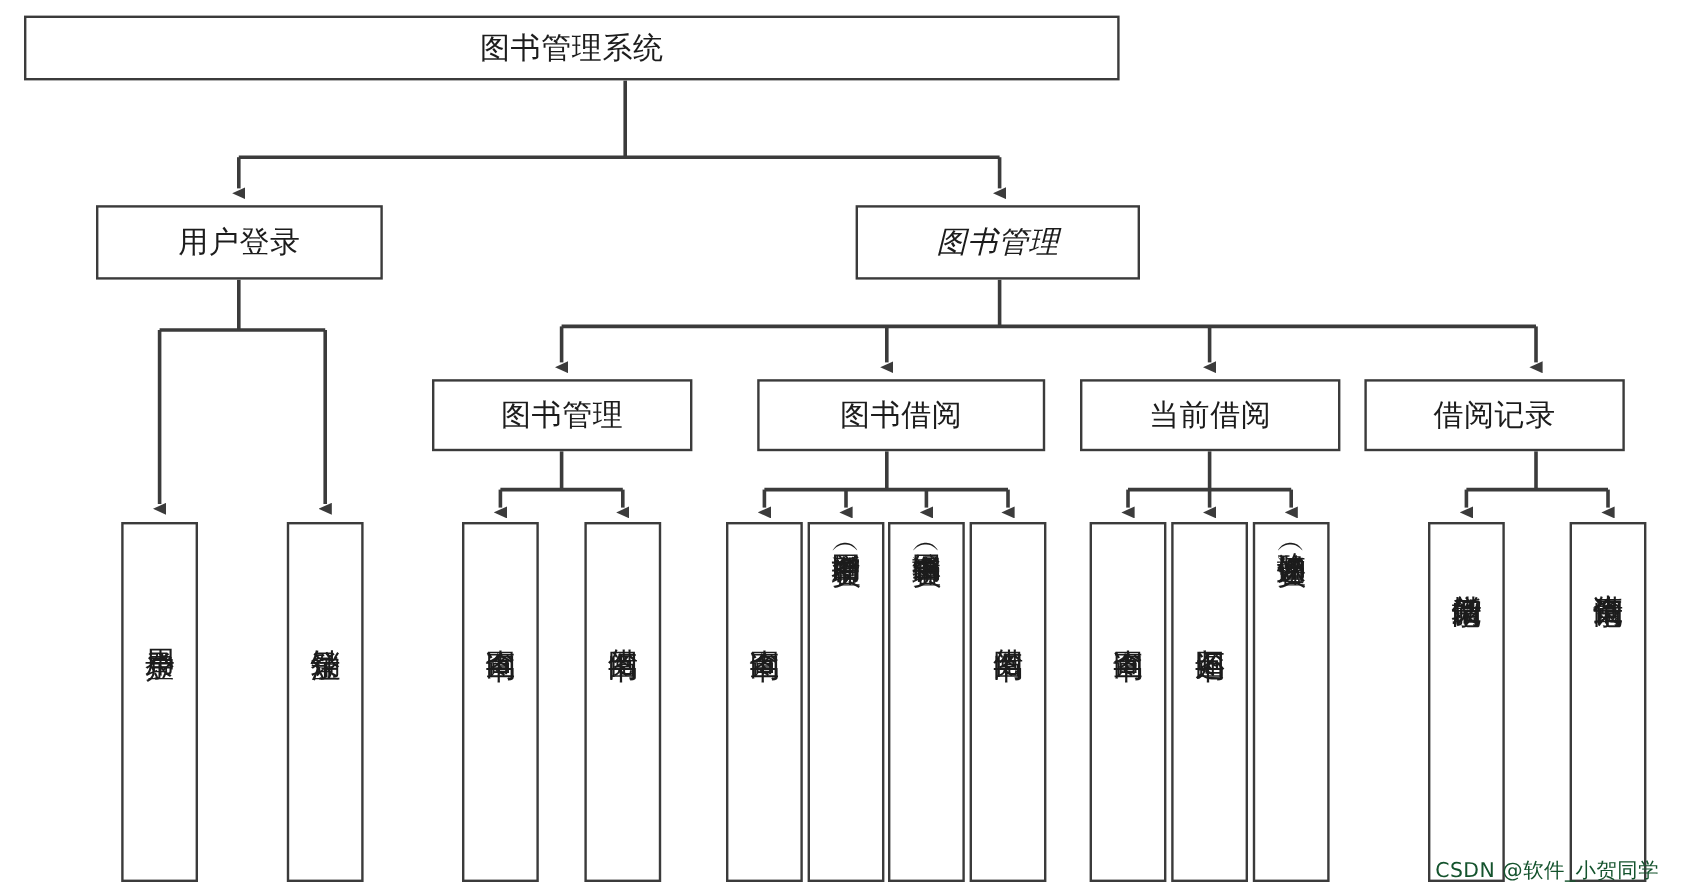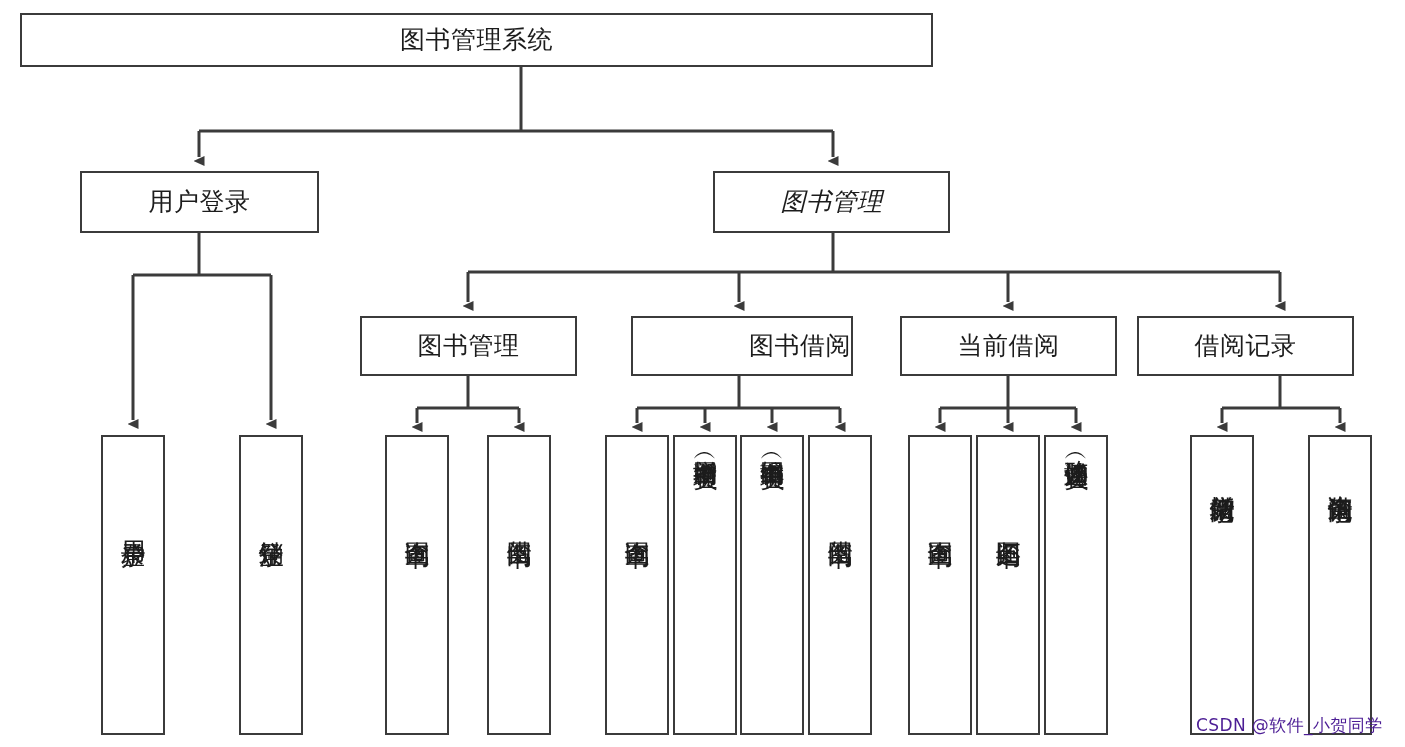--- a/index.html
+++ b/index.html
@@ -61,21 +61,21 @@
     letter-spacing: 1px;
   }
   .node.v.tall .label {
     font-size: 24px;
   }
   .watermark {
     position: absolute;
     left: 1196px;
     top: 714px;
     font-size: 17px;
-    color: #4c1d95;
+    color: #14532d;
     white-space: nowrap;
     z-index: 3;
     letter-spacing: 0.4px;
   }
 </style>
 </head>
 <body>
 
 <div id="canvas">
 
@@ -136,21 +136,21 @@
   <div class="node h" style="left:80px; top:171px; width:239px; height:62px;">
     <span class="label">用户登录</span>
   </div>
   <div class="node h" style="left:713px; top:171px; width:237px; height:62px;font-style:italic;">
     <span class="label">图书管理</span>
   </div>
 
   <div class="node h" style="left:360px; top:316px; width:217px; height:60px;">
     <span class="label">图书管理</span>
   </div>
-  <div class="node h" style="left:631px; top:316px; width:222px; height:60px;justify-content:flex-end;">
+  <div class="node h" style="left:631px; top:316px; width:240px; height:60px;">
     <span class="label">图书借阅</span>
   </div>
   <div class="node h" style="left:900px; top:316px; width:217px; height:60px;">
     <span class="label">当前借阅</span>
   </div>
   <div class="node h" style="left:1137px; top:316px; width:217px; height:60px;">
     <span class="label">借阅记录</span>
   </div>
 
   <div class="node v" style="left:101px; top:435px; width:64px; height:300px; padding-top:84px;">

